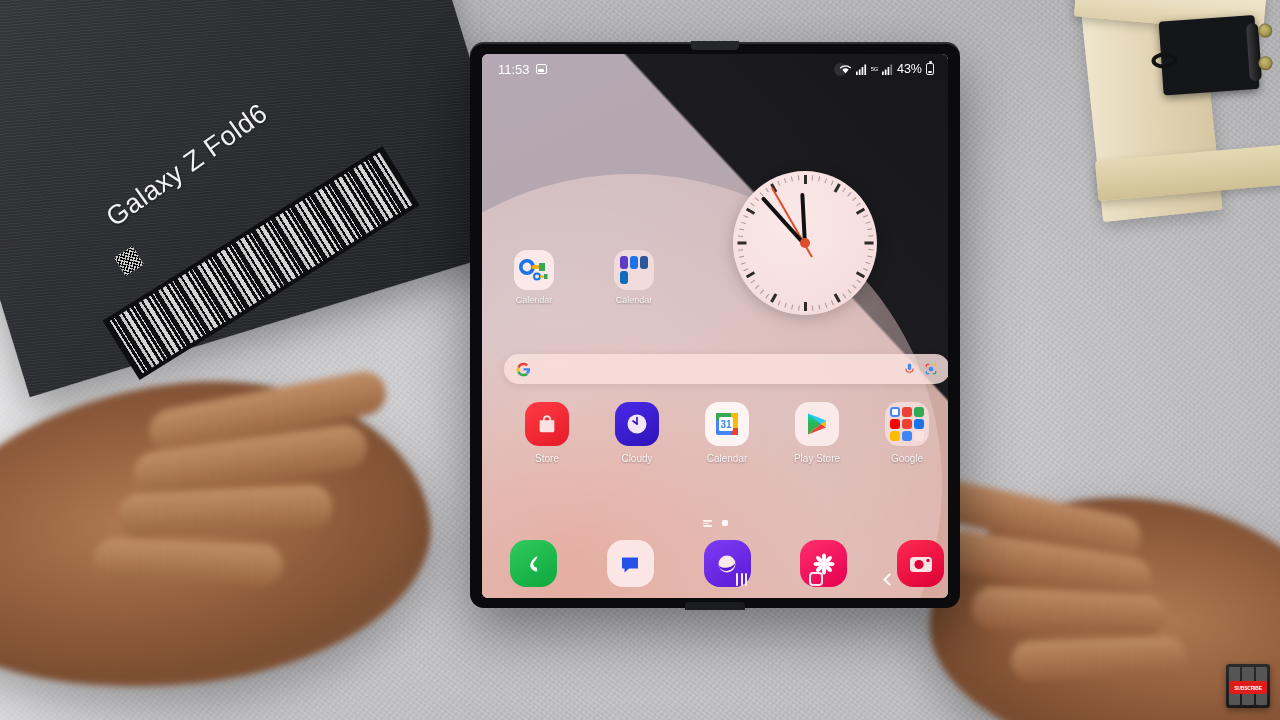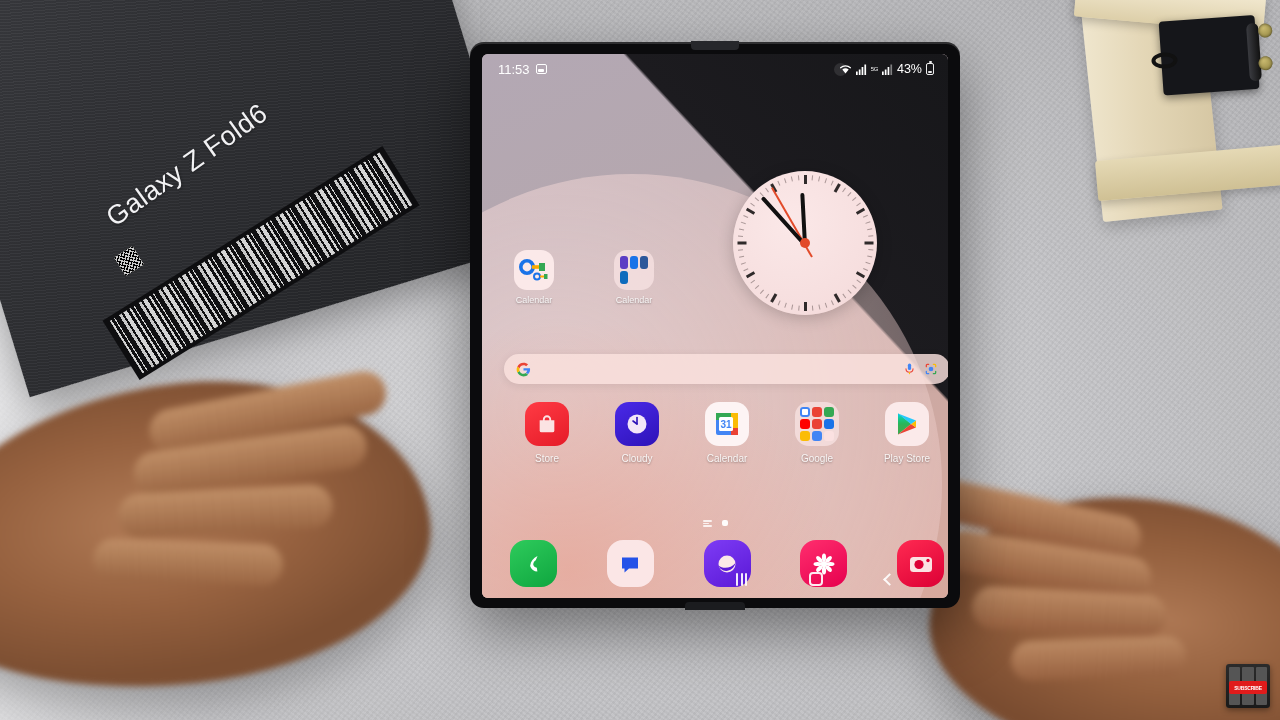--- a/index.html
+++ b/index.html
@@ -564,54 +564,54 @@
               <rect x="20" y="5" width="7" height="22" fill="#FBBC05"></rect>
               <rect x="20" y="20" width="7" height="7" fill="#EA4335"></rect>
               <rect x="8" y="9" width="14" height="14" rx="1.5" fill="#fff"></rect>
               <text x="15" y="20" font-size="10" font-weight="bold" fill="#4285F4" text-anchor="middle" font-family="Liberation Sans, sans-serif">31</text>
             </svg>
           </div>
           <div class="app-label">Calendar</div>
         </div>
 
         <div class="app">
-          <div class="sq folder g9">
-            <span class="mini" style="background:#fff;box-shadow:inset 0 0 0 2px #4285F4"></span>
-            <span class="mini" style="background:#EA4335"></span>
-            <span class="mini" style="background:#34A853"></span>
-            <span class="mini" style="background:#FF0000"></span>
-            <span class="mini" style="background:#EA4335"></span>
-            <span class="mini" style="background:#1a73e8"></span>
-            <span class="mini" style="background:#FBBC05"></span>
-            <span class="mini" style="background:#4285F4"></span>
-            <span class="mini" style="background:#fbe1e1"></span>
-          </div>
-          <div class="app-label">Google</div>
-        </div>
-
-        <div class="app">
           <div class="sq" style="background:#fbeaea;display:flex;align-items:center;justify-content:center;">
             <svg width="22" height="24" viewBox="0 0 22 24">
               <path d="M2 1.5 L15 12 L2 22.5 Z" fill="#34A853"></path>
               <path d="M2 1.5 L15 12 L2 22.5 Z" fill="url(#g1)"></path>
               <defs>
                   <linearGradient id="g1" x1="0" y1="0" x2="0" y2="1">
                 <stop offset="0" stop-color="#00D0FF"></stop>
                     <stop offset=".5" stop-color="#00E676" stop-opacity=".2"></stop>
                 <stop offset="1" stop-color="#FFCE00" stop-opacity="0"></stop>
                   </linearGradient>
                 </defs>
               <path d="M2 22.5 L15 12 L20 15.5 Z" fill="#EA4335"></path>
               <path d="M15 12 L20 8.5 L20 15.5 Z" fill="#FBBC05"></path>
               <path d="M2 1.5 L15 12 L20 8.5 Z" fill="#00C3FF" opacity=".85"></path>
             </svg>
           </div>
           <div class="app-label">Play Store</div>
         </div>
 
+        <div class="app">
+          <div class="sq folder g9">
+            <span class="mini" style="background:#fff;box-shadow:inset 0 0 0 2px #4285F4"></span>
+            <span class="mini" style="background:#EA4335"></span>
+            <span class="mini" style="background:#34A853"></span>
+            <span class="mini" style="background:#FF0000"></span>
+            <span class="mini" style="background:#EA4335"></span>
+            <span class="mini" style="background:#1a73e8"></span>
+            <span class="mini" style="background:#FBBC05"></span>
+            <span class="mini" style="background:#4285F4"></span>
+            <span class="mini" style="background:#fbe1e1"></span>
+          </div>
+          <div class="app-label">Google</div>
+        </div>
+
       </div>
 
       <div class="dots">
         <span class="dot-list">
             <span></span>
             <span></span>
             <span></span>
           </span>
         <span class="dot"></span>
       </div>

